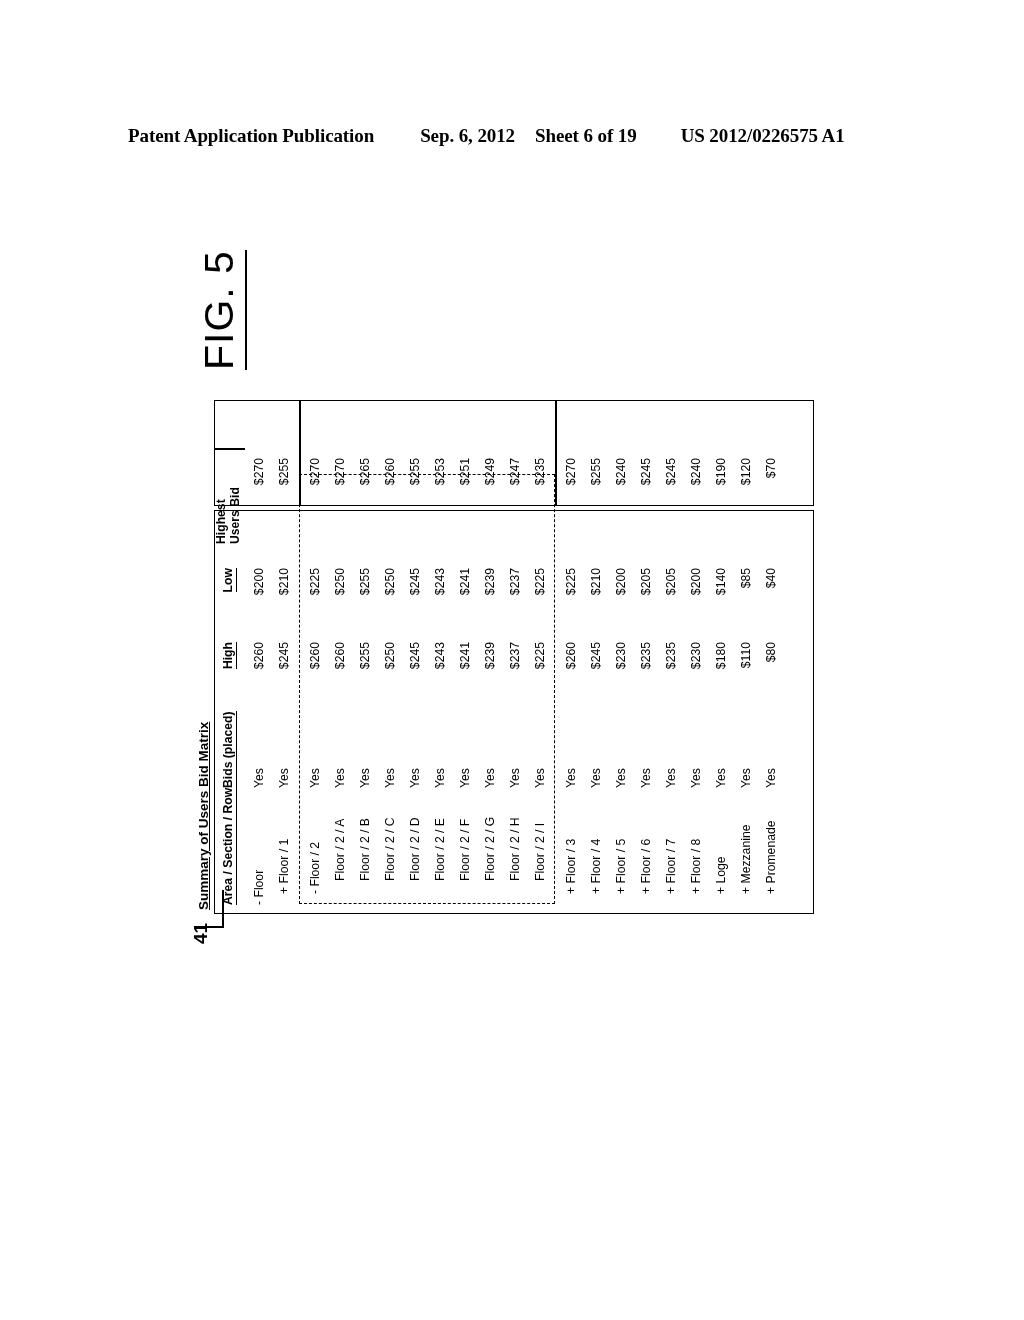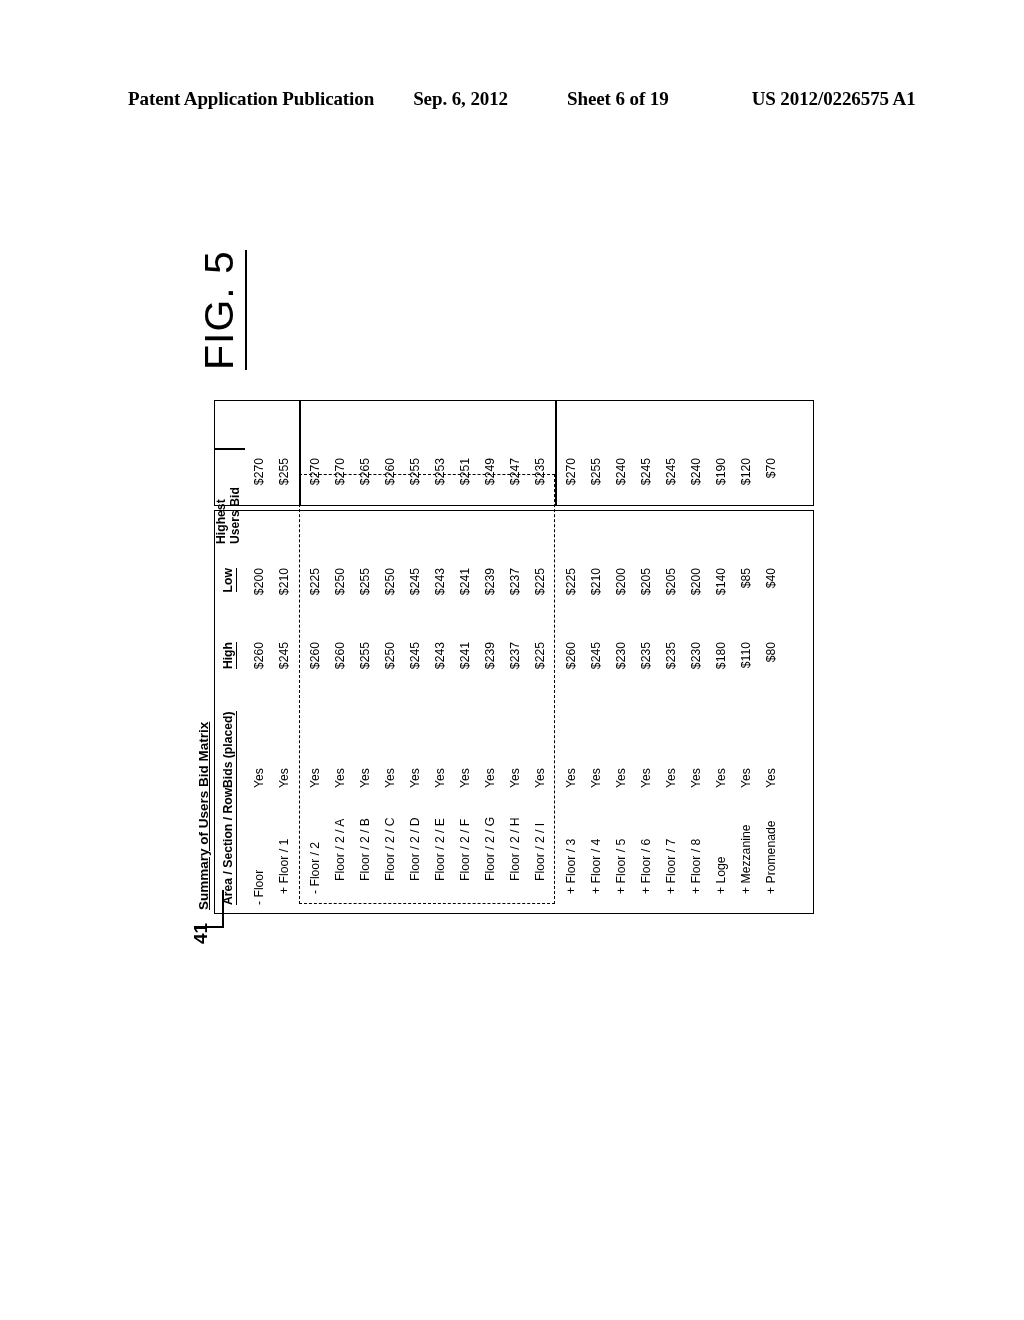--- a/index.html
+++ b/index.html
@@ -22,26 +22,25 @@
     top: 88px;
     left: 128px;
     width: 768px;
     display: flex;
     align-items: baseline;
     font-family: "Liberation Serif", serif;
     font-weight: bold;
     font-size: 19px;
     letter-spacing: -0.1px;
     white-space: nowrap;
-    gap: 39px;
   }
   #patent-header .hdr-pub   { flex: 0 0 auto; }
-  #patent-header .hdr-date  { flex: 0 0 auto; }
+  #patent-header .hdr-date  { flex: 0 0 auto; margin-left: 46px; }
   #patent-header .hdr-sheet { flex: 0 0 auto; margin-left: 20px; }
-  #patent-header .hdr-num   { flex: 0 0 auto; margin-left: 44px; }
+  #patent-header .hdr-num   { flex: 0 0 auto; margin-left: 44px; margin-top: 37px; }
 
   
   
   #figure-stage {
     position: absolute;
     left: 188px;
     top: 392px;
     width: 530px;   
     height: 636px;  
     transform-origin: 0 0;

